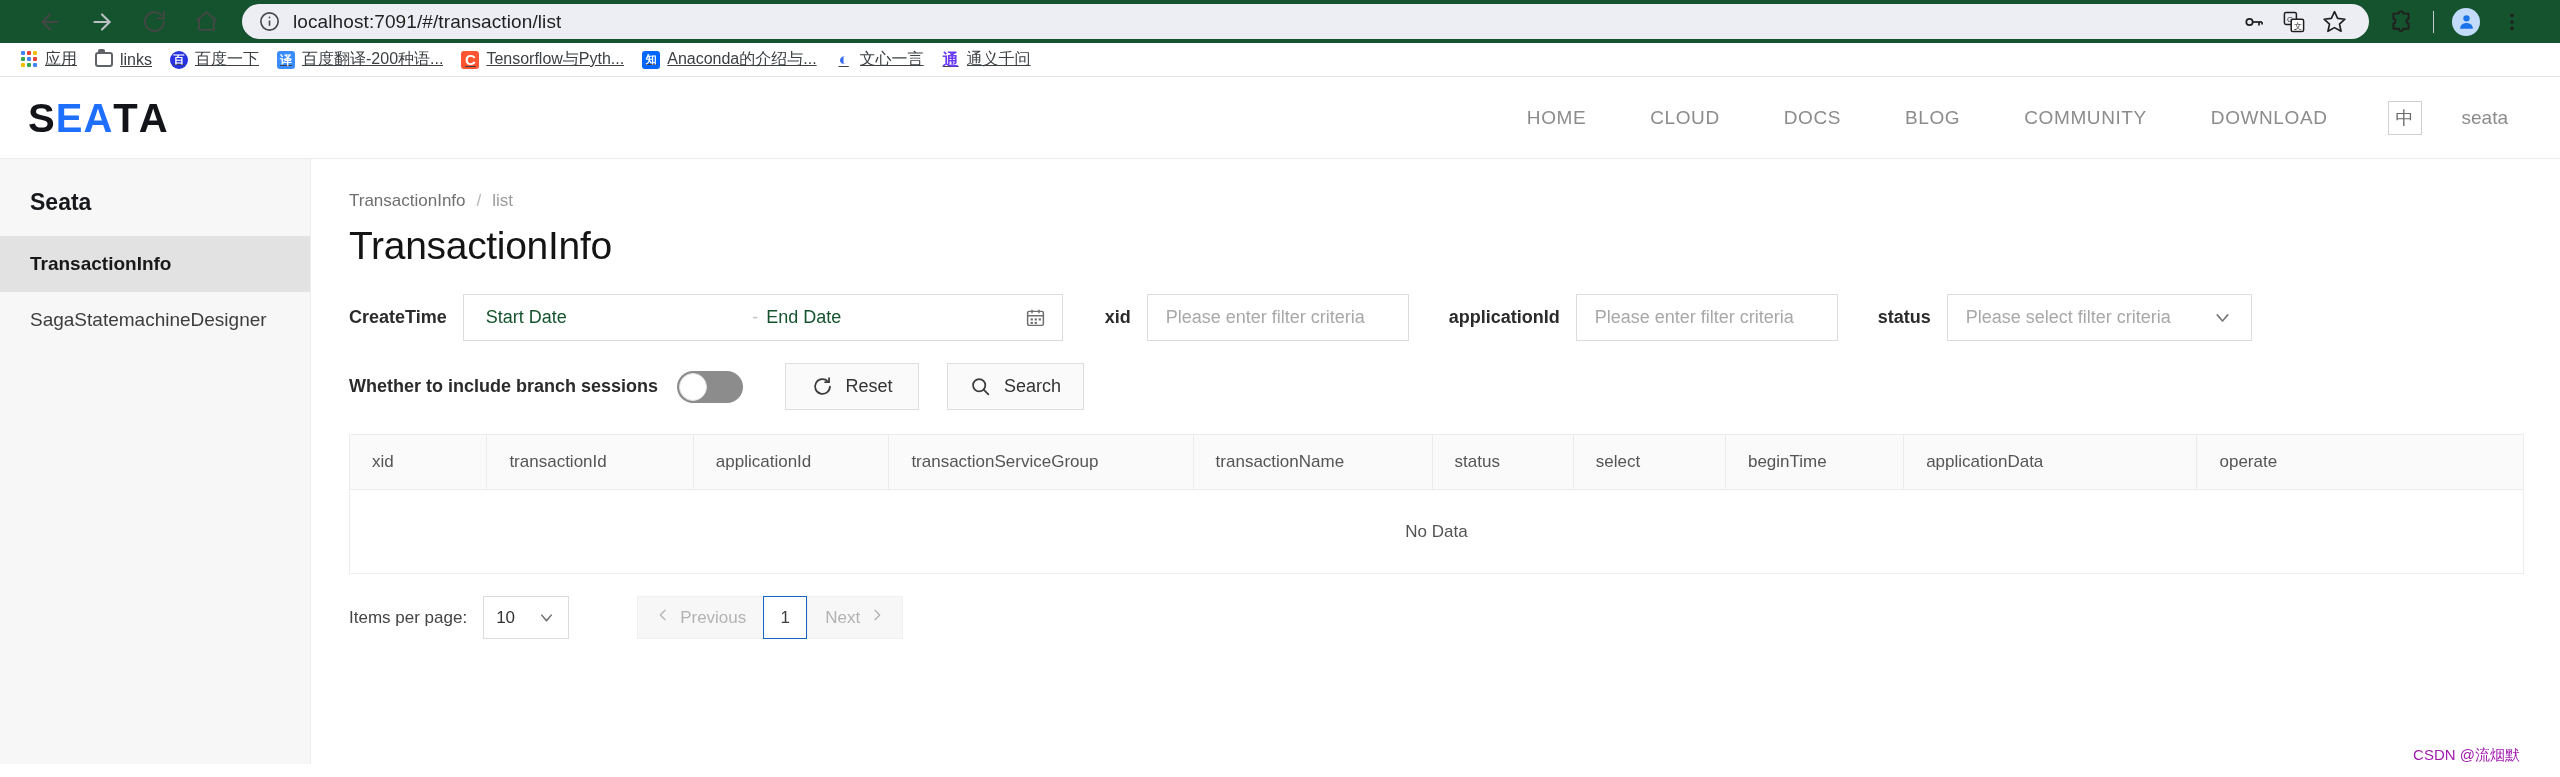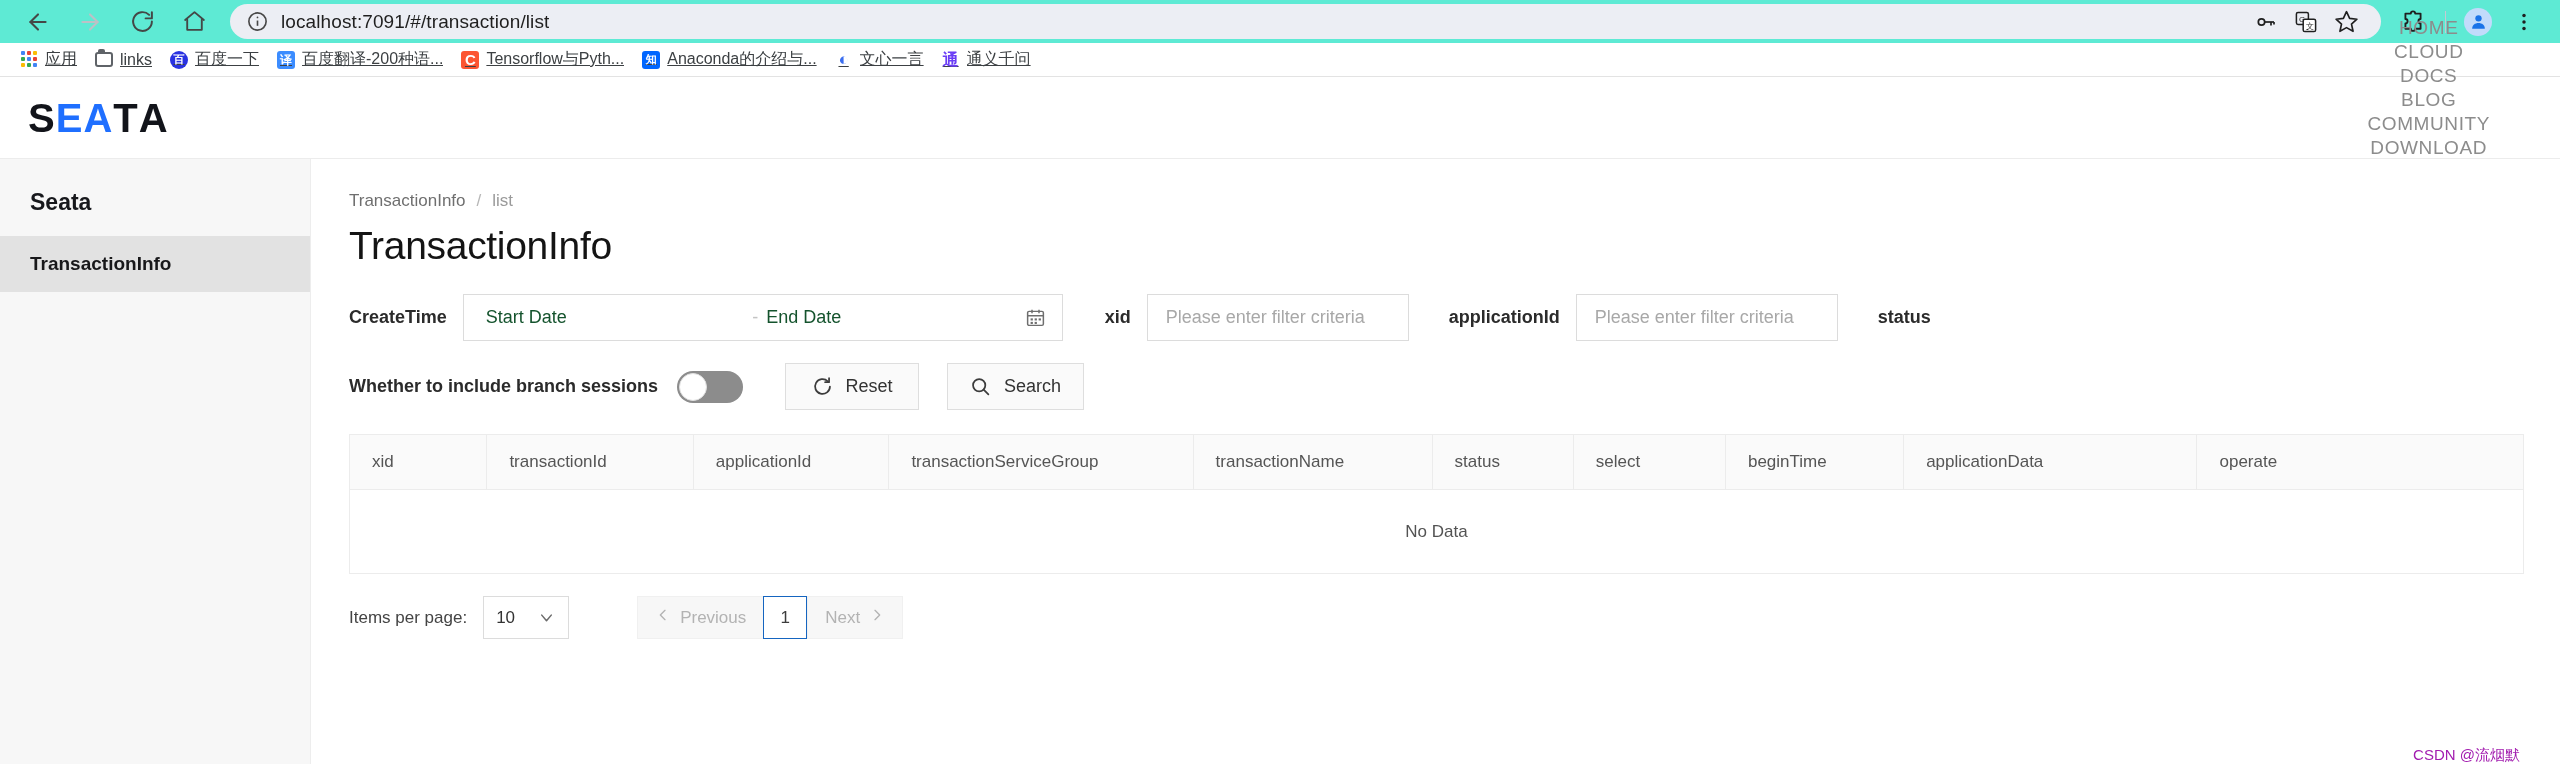--- a/index.html
+++ b/index.html
@@ -11,23 +11,23 @@
     font-family: "Liberation Sans", sans-serif;
   }
 
   
   .browser-chrome { width: 2560px; background: #fff; }
 
   .toolbar {
     height: 43px;
     display: flex;
     align-items: center;
-    padding: 0 14px;
+    padding: 0 26px;
     gap: 4px;
-    background: #5eead4;
+    background: #14532d;
     justify-content: center;
   }
   .nav-btn {
     width: 48px; height: 40px;
     display: flex; align-items: center; justify-content: center;
     border-radius: 50%;
     color: #444746;
     flex: 0 0 auto;
   }
   .nav-btn.disabled { color: #bdc1c6; }
@@ -137,22 +137,21 @@
     line-height: 1;
     display: flex;
   }
   .logo span.b { color: #1f6fff; }
   .logo span.k { color: #12141a; }
 
   .top-nav {
     margin-left: auto;
     display: flex;
     align-items: center;
-    gap: 2px;
-    flex-direction: column;
+    gap: 12px;
   }
   .top-nav a {
     font-size: 19px;
     color: #8c8c8c;
     letter-spacing: 0.6px;
     padding: 0 26px;
     text-decoration: none;
     white-space: nowrap;
   }
   .lang-box {
@@ -537,20 +536,23 @@
   </nav>
 </div>
 
 <div class="app-body">
 
   <aside class="sidebar">
     <div class="side-brand">Seata</div>
     <div class="side-item active">
       <span>TransactionInfo</span>
     </div>
+    <div class="side-item">
+      <span>SagaStatemachineDesigner</span>
+    </div>
   </aside>
 
   <main class="content">
 
     <div class="breadcrumb">
       <span>TransactionInfo</span>
       <span class="sep">/</span>
       <span class="crumb-last">list</span>
     </div>
 
@@ -582,20 +584,28 @@
       <div class="txtinput">
         <span>Please enter filter criteria</span>
       </div>
 
       <span class="flt-label">applicationId</span>
       <div class="txtinput">
         <span>Please enter filter criteria</span>
       </div>
 
       <span class="flt-label">status</span>
+      <div class="selinput">
+        <span>Please select filter criteria</span>
+        <span class="chev">
+          <svg width="21" height="21" viewBox="0 0 24 24" fill="none" stroke="currentColor" stroke-width="1.9" stroke-linecap="round" stroke-linejoin="round">
+              <polyline points="6 9 12 16 18 9"></polyline>
+            </svg>
+        </span>
+      </div>
     </div>
 
     <div class="action-row">
       <span class="switch-label">Whether to include branch sessions</span>
       <div class="switch">
         <span class="knob"></span>
       </div>
       <div class="btn">
         <span>
           <svg width="21" height="21" viewBox="0 0 24 24" fill="none" stroke="currentColor" stroke-width="2" stroke-linecap="round" stroke-linejoin="round">

